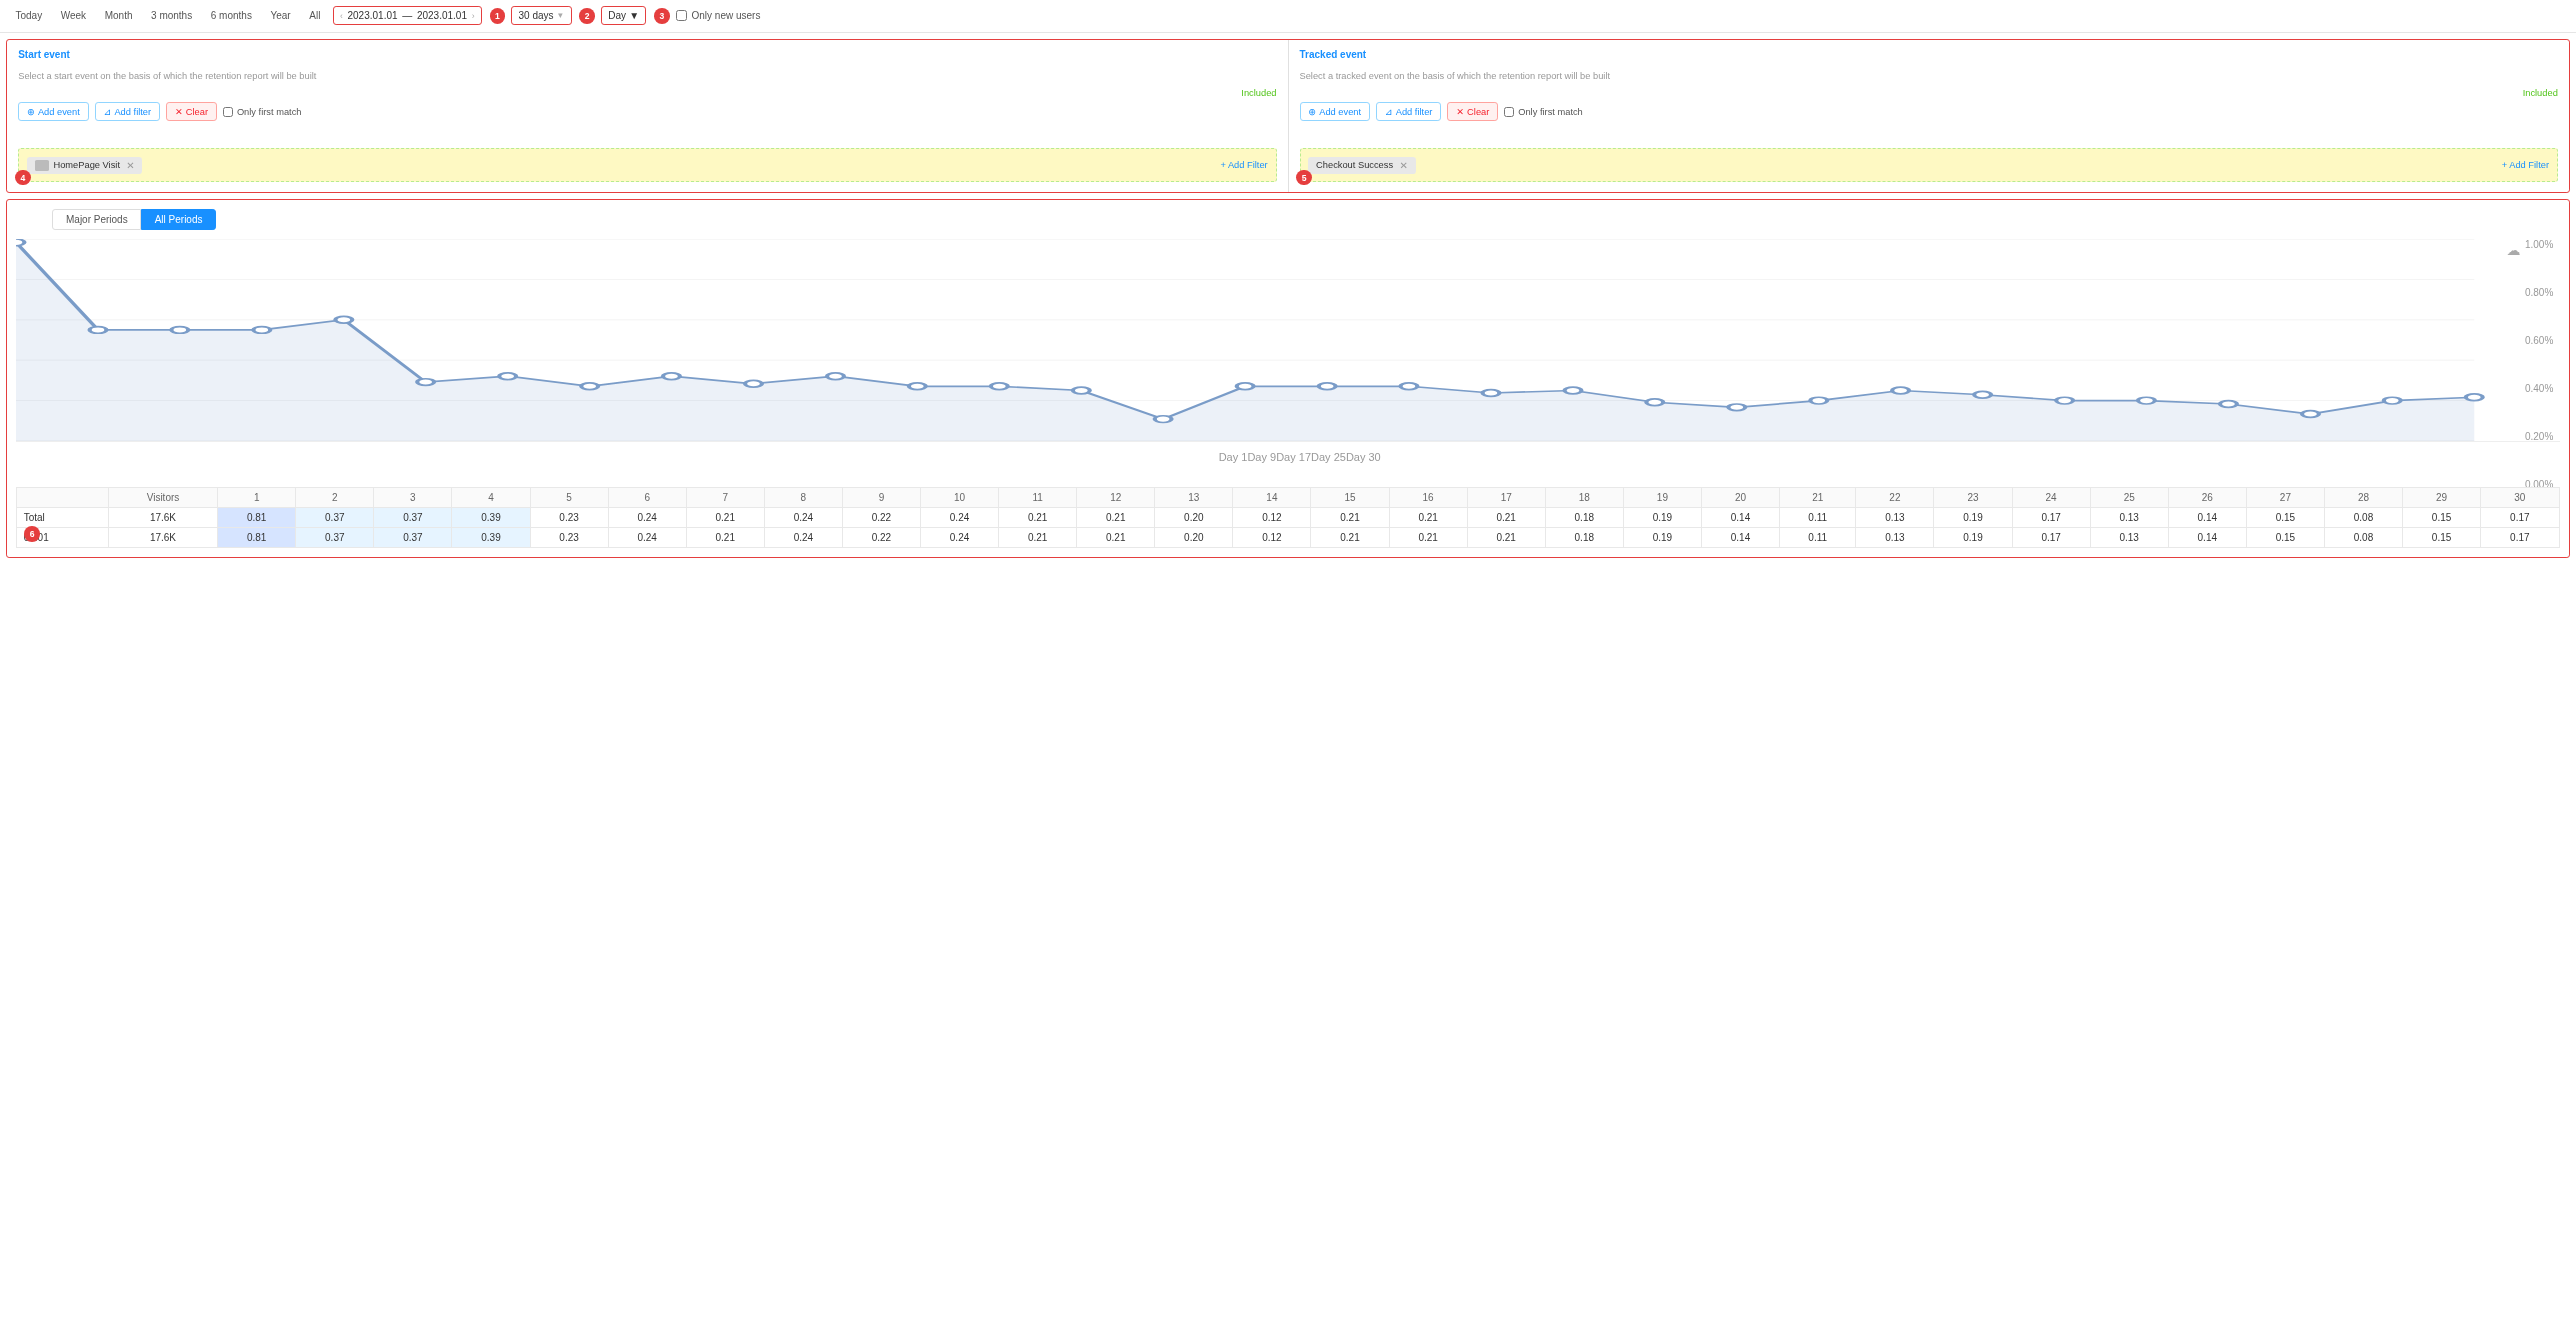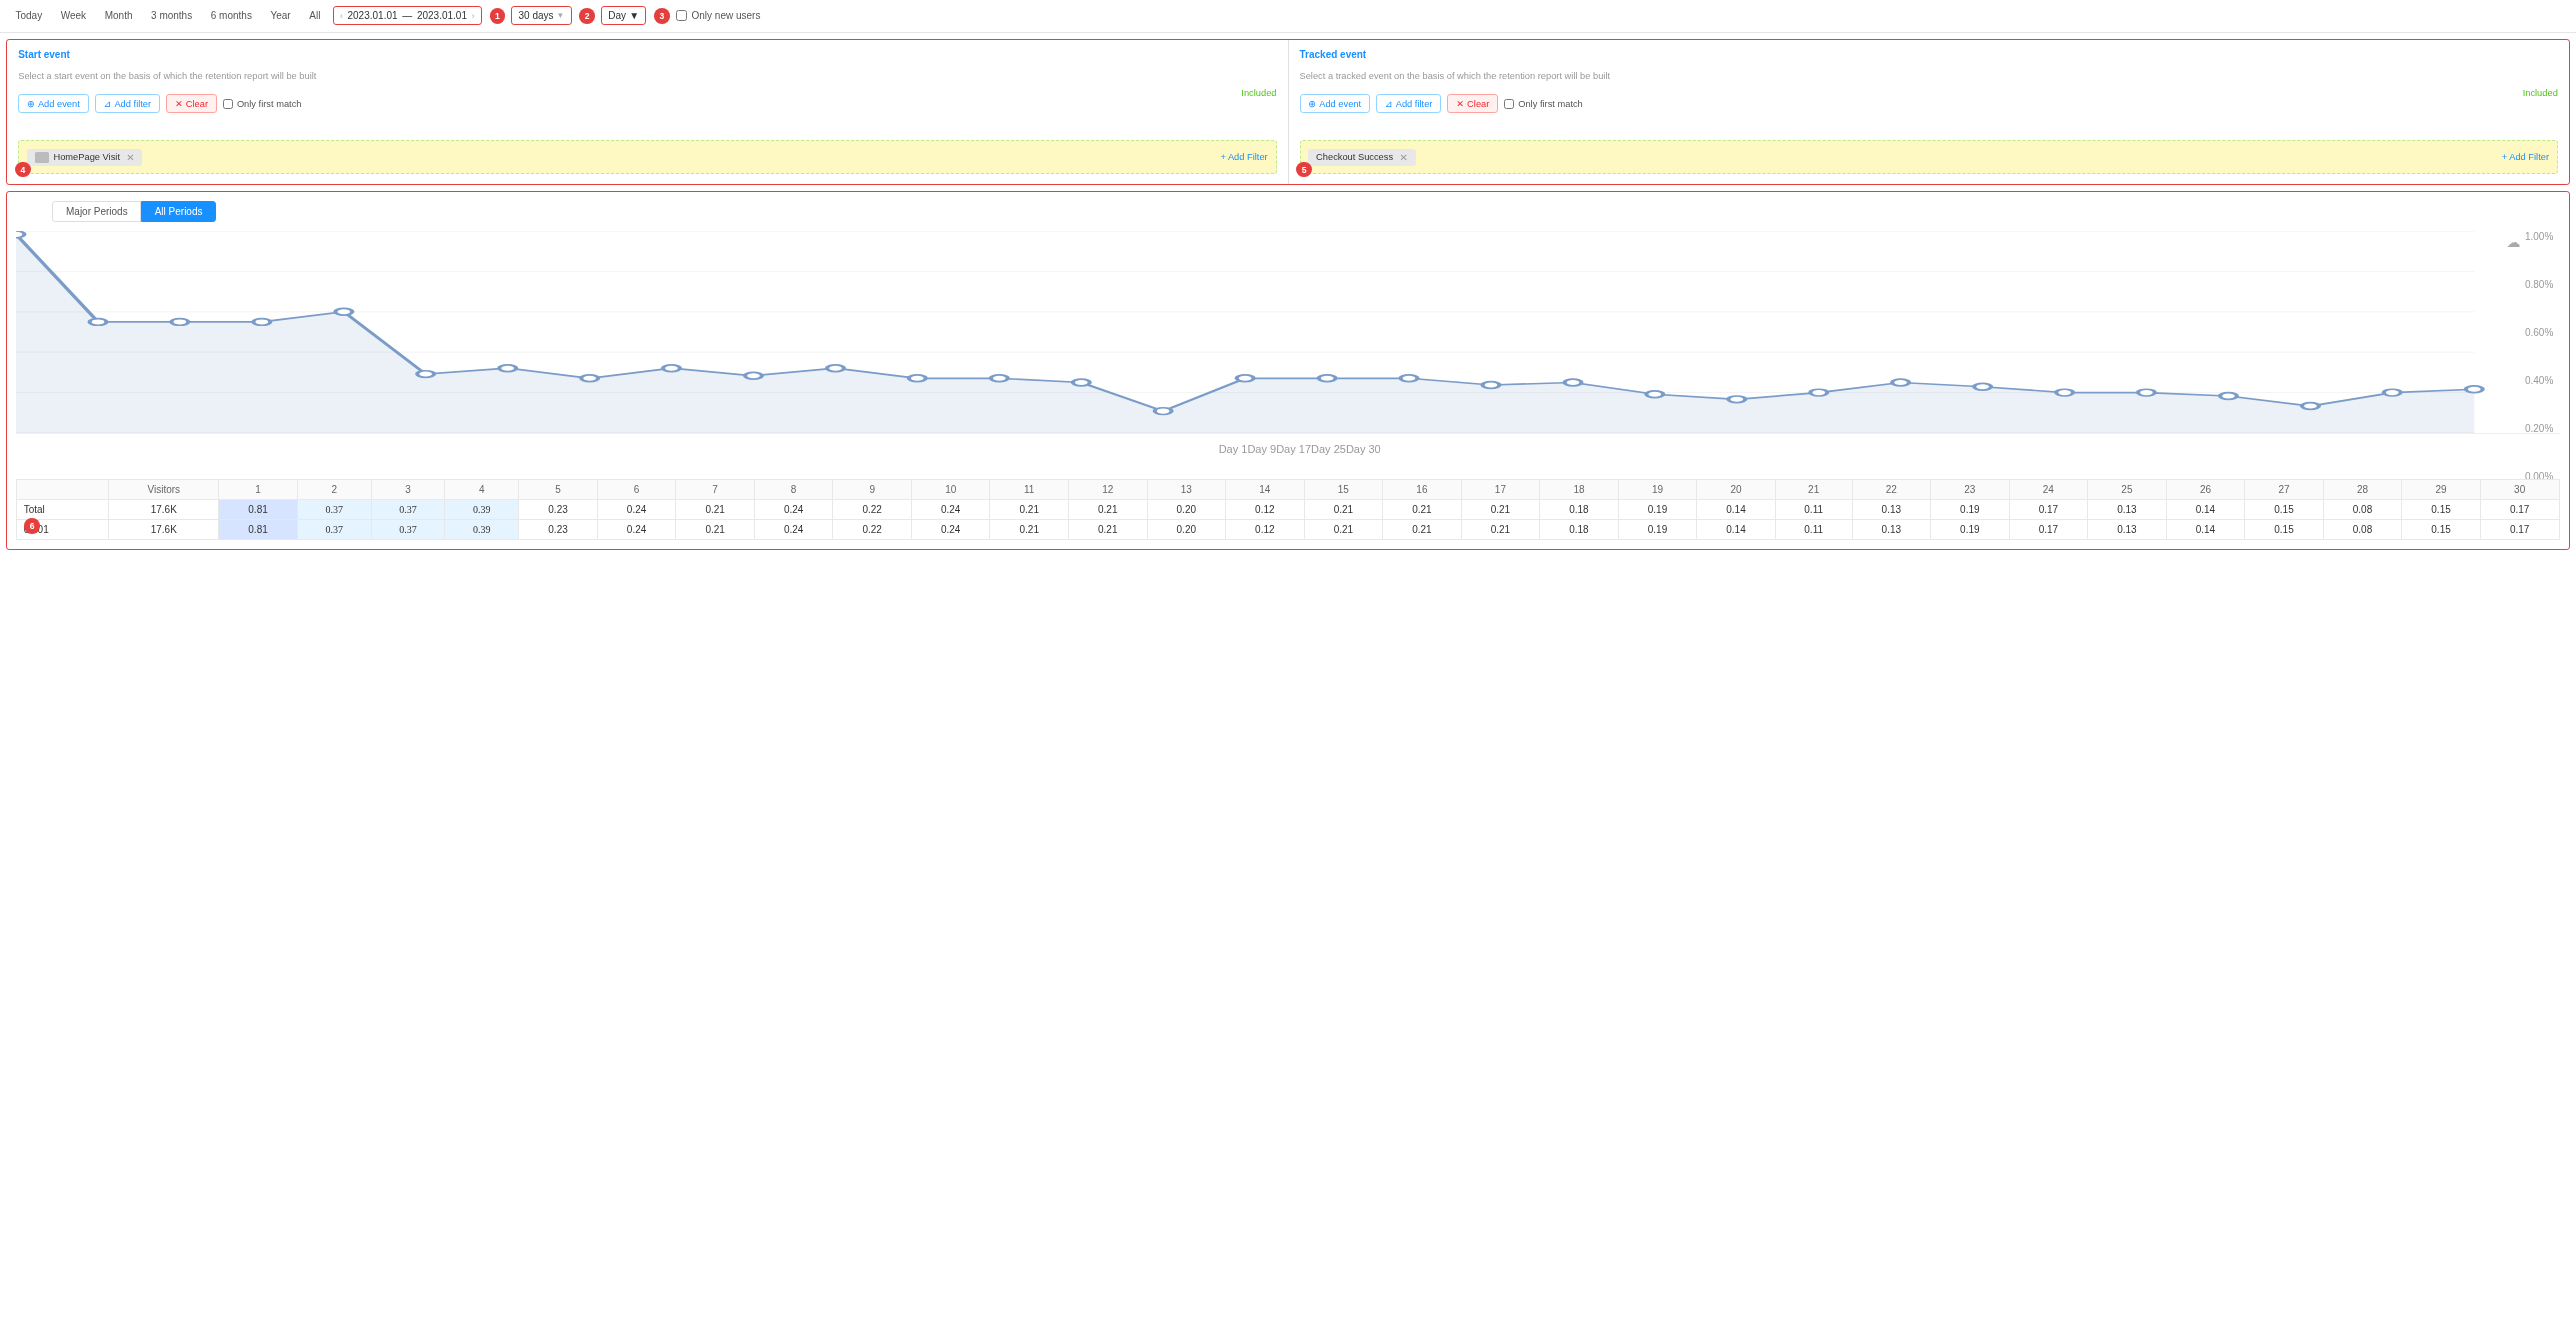--- a/index.html
+++ b/index.html
@@ -46,21 +46,21 @@
       display: flex; gap: 0; border: 1.2px solid #e53e3e;
       margin: 6.2px; border-radius: 3.1px; overflow: hidden;
     }
     .panel {
       flex: 1; padding: 9.3px 11px; border-right: 1.2px solid #e0e0e0;
       position: relative;
     }
     .panel:last-child { border-right: none; }
 
     .panel-title { color: #1890ff; font-weight: 600; font-size: 10px; margin-bottom: 11px; }
-    .panel-desc { color: #999; font-size: 9.3px; margin-bottom: 13px; }
+    .panel-desc { color: #999; font-size: 9.3px; margin-bottom: 21px; }
 
     .panel-actions { display: flex; align-items: center; gap: 6.2px; flex-wrap: wrap; margin-bottom: 7.8px; }
     .action-btn {
       display: flex; align-items: center; gap: 3.1px;
       border: 0.8px solid #ddd; background: #fff; border-radius: 3.1px;
       padding: 3.1px 7.8px; cursor: pointer; font-size: 9.3px; color: #555;
     }
     .action-btn.add { color: #1890ff; border-color: #91d5ff; }
     .action-btn.filter { color: #1890ff; border-color: #91d5ff; }
     .action-btn.clear { color: #f5222d; border-color: #ffa39e; background: #fff1f0; }
@@ -122,21 +122,21 @@
     
     .chart-svg { width: 100%; height: 100%; }
 
     
     .data-table { width: 100%; border-collapse: collapse; font-size: 10px; margin-top: 21px; }
     .data-table th, .data-table td { border: 0.8px solid #e8e8e8; padding: 3.9px 6.2px; text-align: center; white-space: nowrap; }
     .data-table th { background: #fafafa; font-weight: 500; color: #666; }
     .data-table td:first-child, .data-table th:first-child { text-align: left; font-weight: 500; }
     .data-table td:nth-child(2) { font-weight: 500; }
     .cell-highlight { background: #d6e4ff; color: #333; }
-    .cell-light { background: #e6f4ff; color: #333; font-family: Liberation Serif, serif; }
+    .cell-light { background: #e6f4ff; color: #333; }
   </style>
 </head>
 <body>
 
 <div class="top-bar">
   <button class="top-bar-btn">Today</button>
   <button class="top-bar-btn">Week</button>
   <button class="top-bar-btn">Month</button>
   <button class="top-bar-btn">3 months</button>
   <button class="top-bar-btn">6 months</button>

